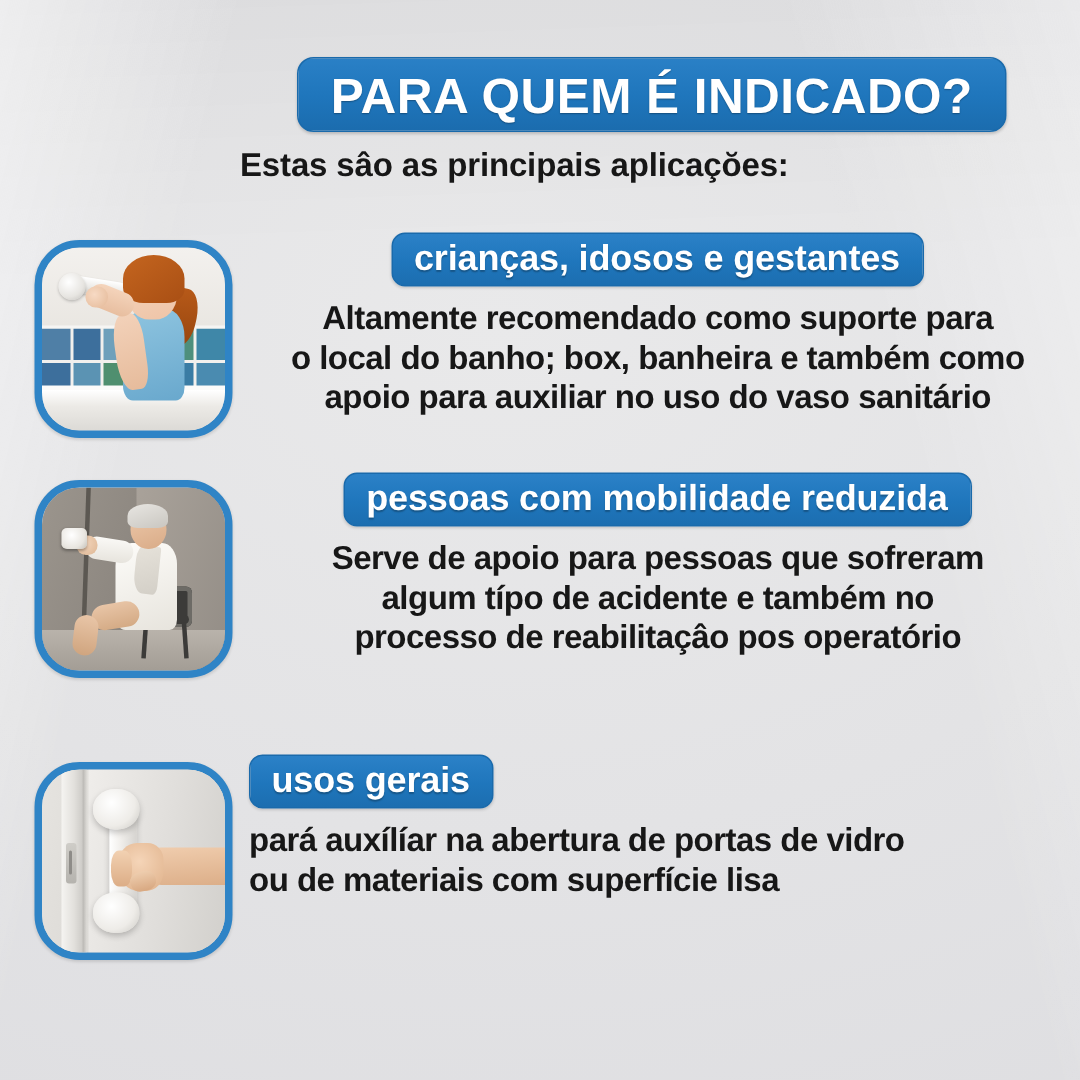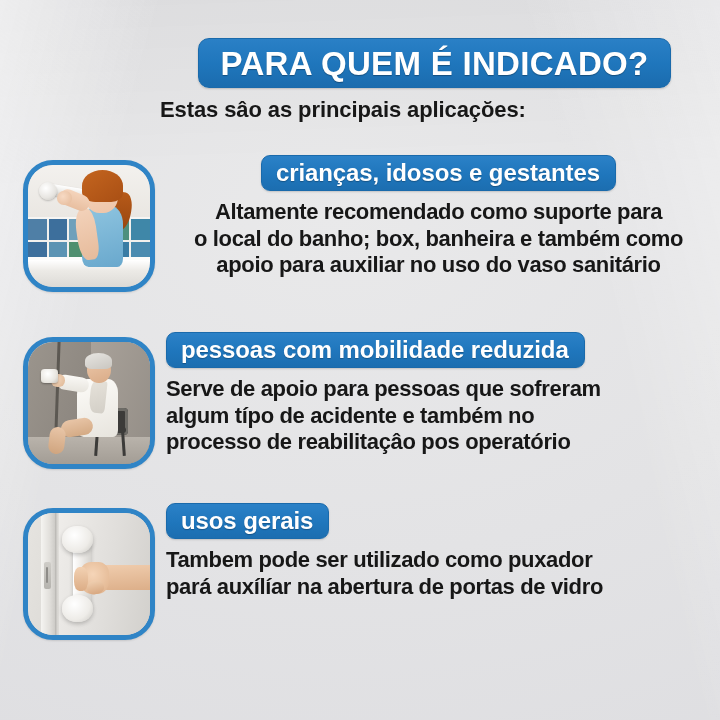--- a/index.html
+++ b/index.html
@@ -78,21 +78,21 @@
   }
 
   
   .row {
     position: absolute;
     left: 0;
     width: 720px;
     height: 160px;
   }
   #row-0 { top: 155px; text-align: center; }
-  #row-1 { top: 332px; }
+  #row-1 { top: 315px; text-align: center; }
   #row-2 { top: 503px; }
 
   
   .photo-frame {
     position: absolute;
     left: 23px;
     top: 5px;
     width: 132px;
     height: 132px;
     box-sizing: border-box;
@@ -346,19 +346,19 @@
         <div class="ph3-fore"></div>
         <div class="ph3-palm"></div>
         <div class="ph3-fing"></div>
         <div class="ph3-thumb"></div>
       </div>
     </div>
 
     <div class="row-text">
       <span class="sub-pill">usos gerais</span>
       <div class="body-lines">
-        <span class="line">Tambem pode ser utilizado como puxador</span>
         <span class="line">pará auxílíar na abertura de portas de vidro</span>
+        <span class="line">ou de materiais com superfície lisa</span>
       </div>
     </div>
   </div>
 
 </div>
 
 </body></html>

